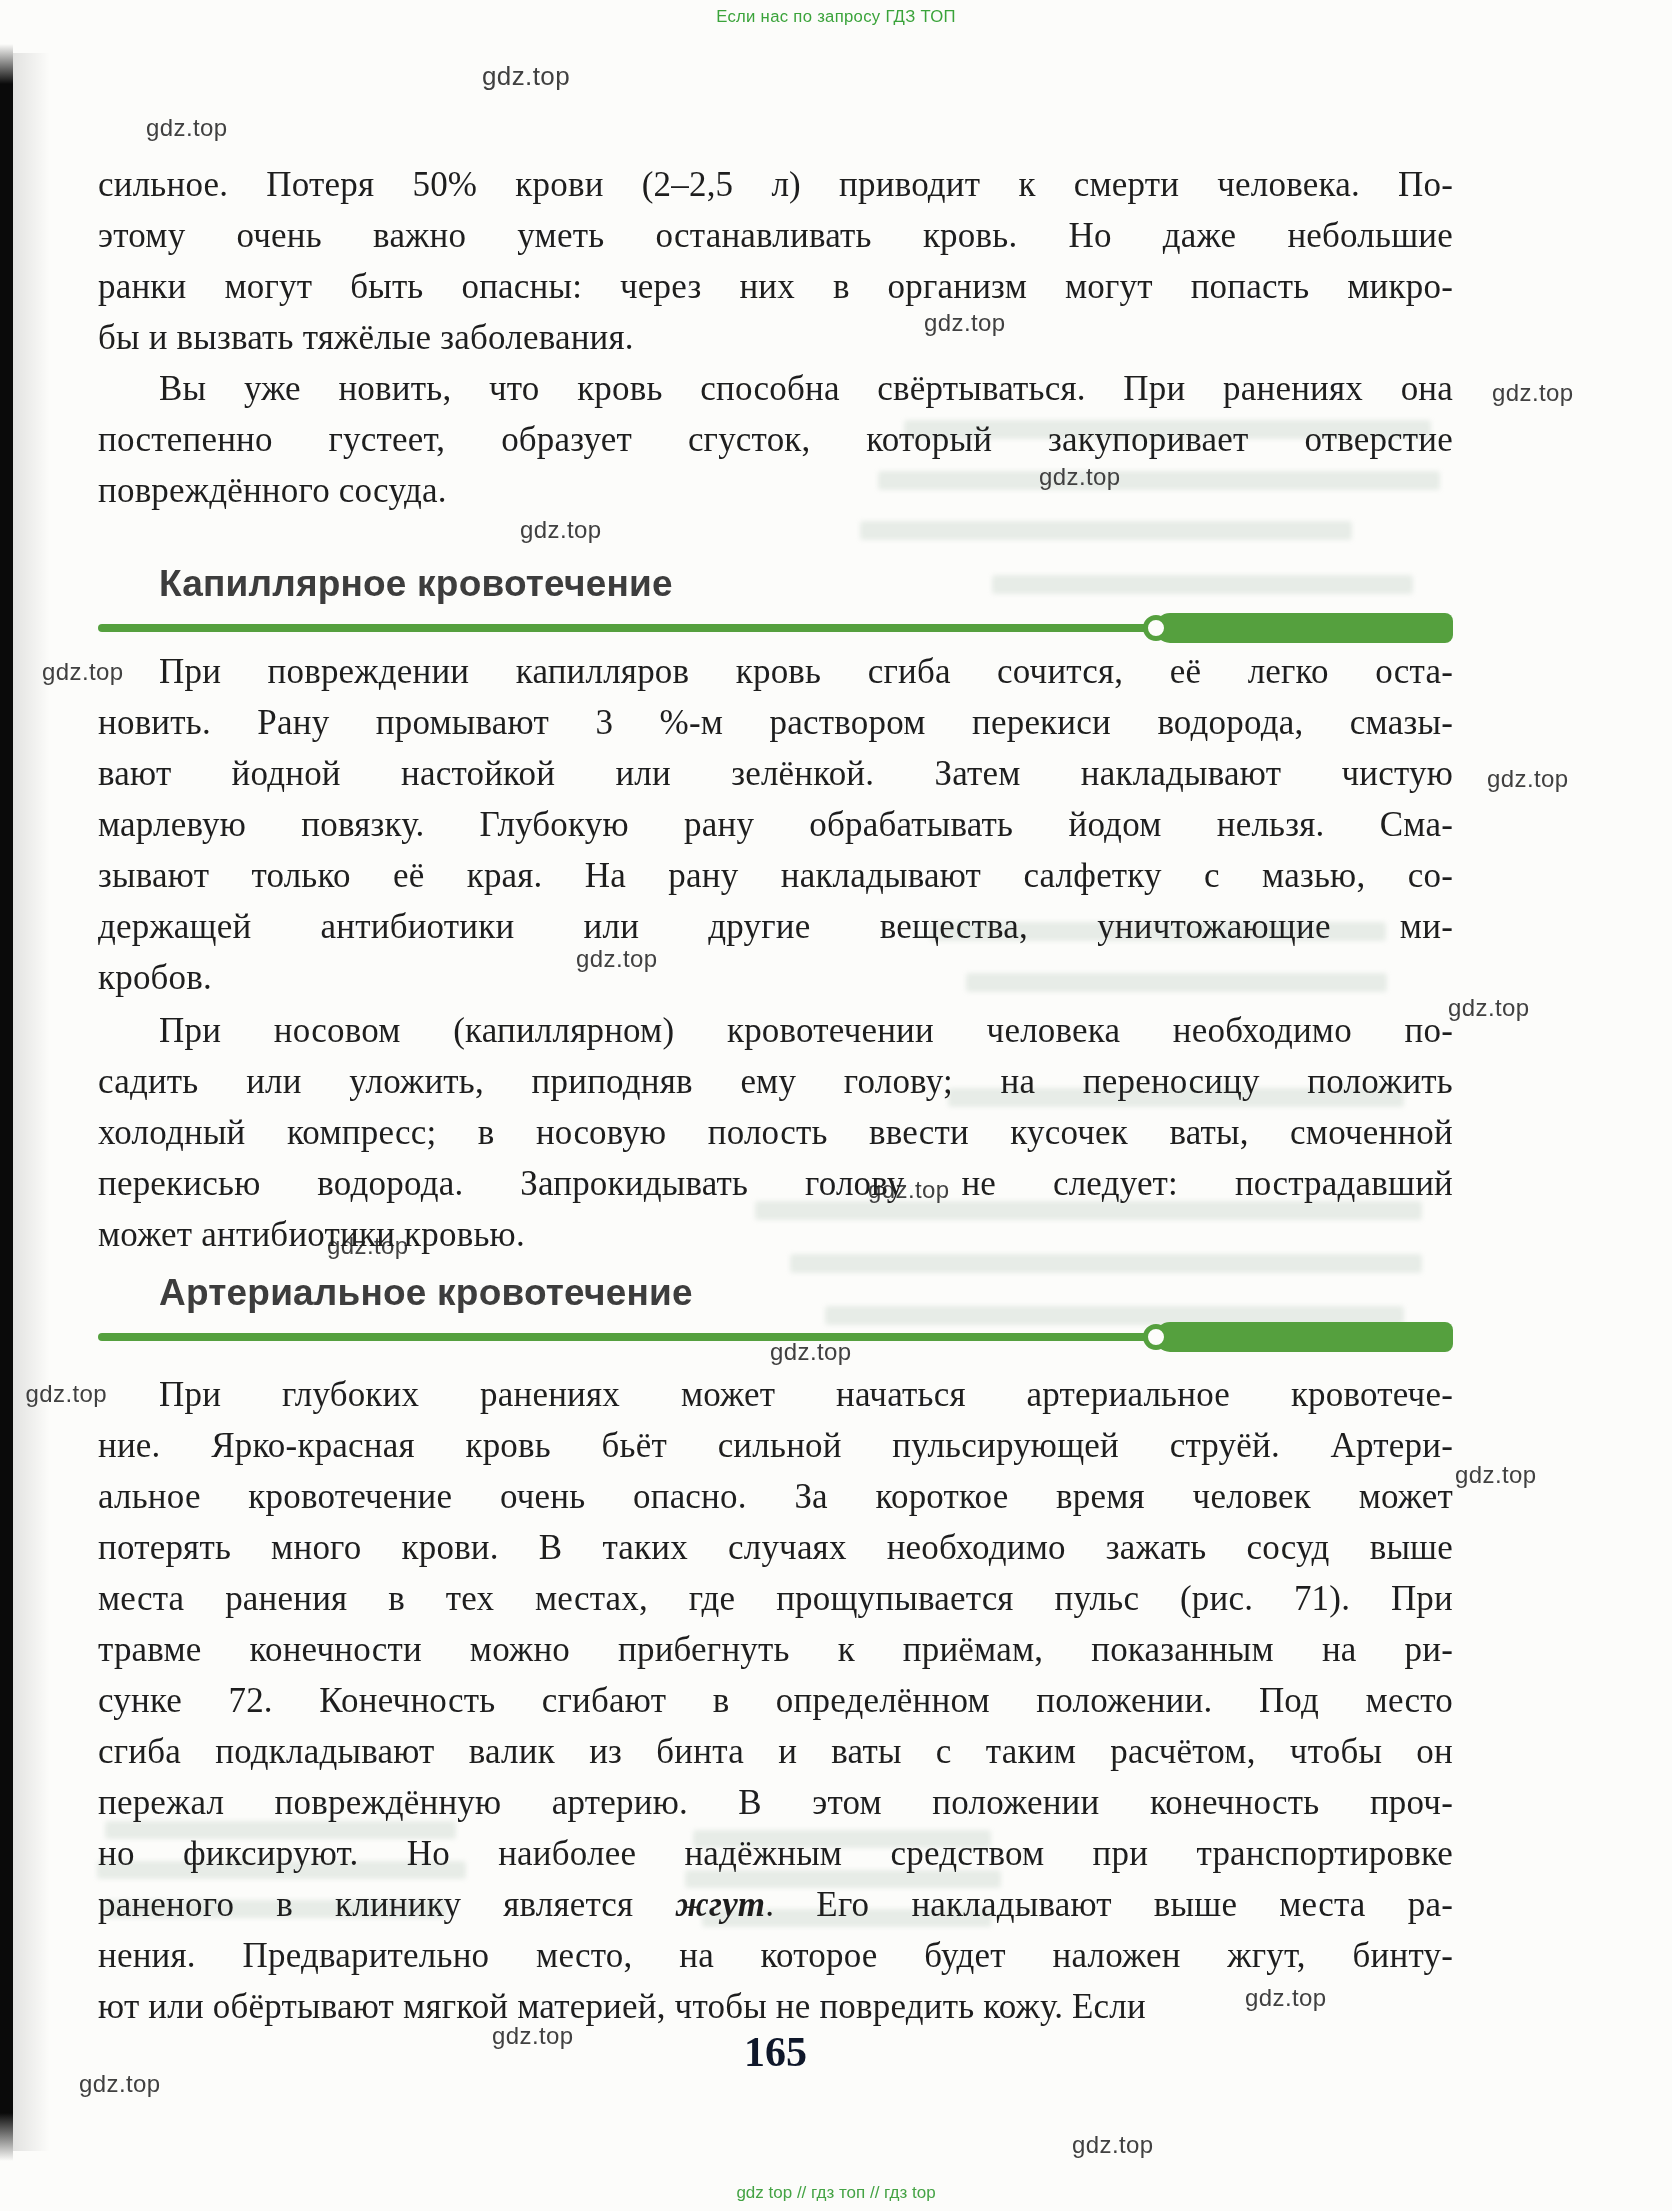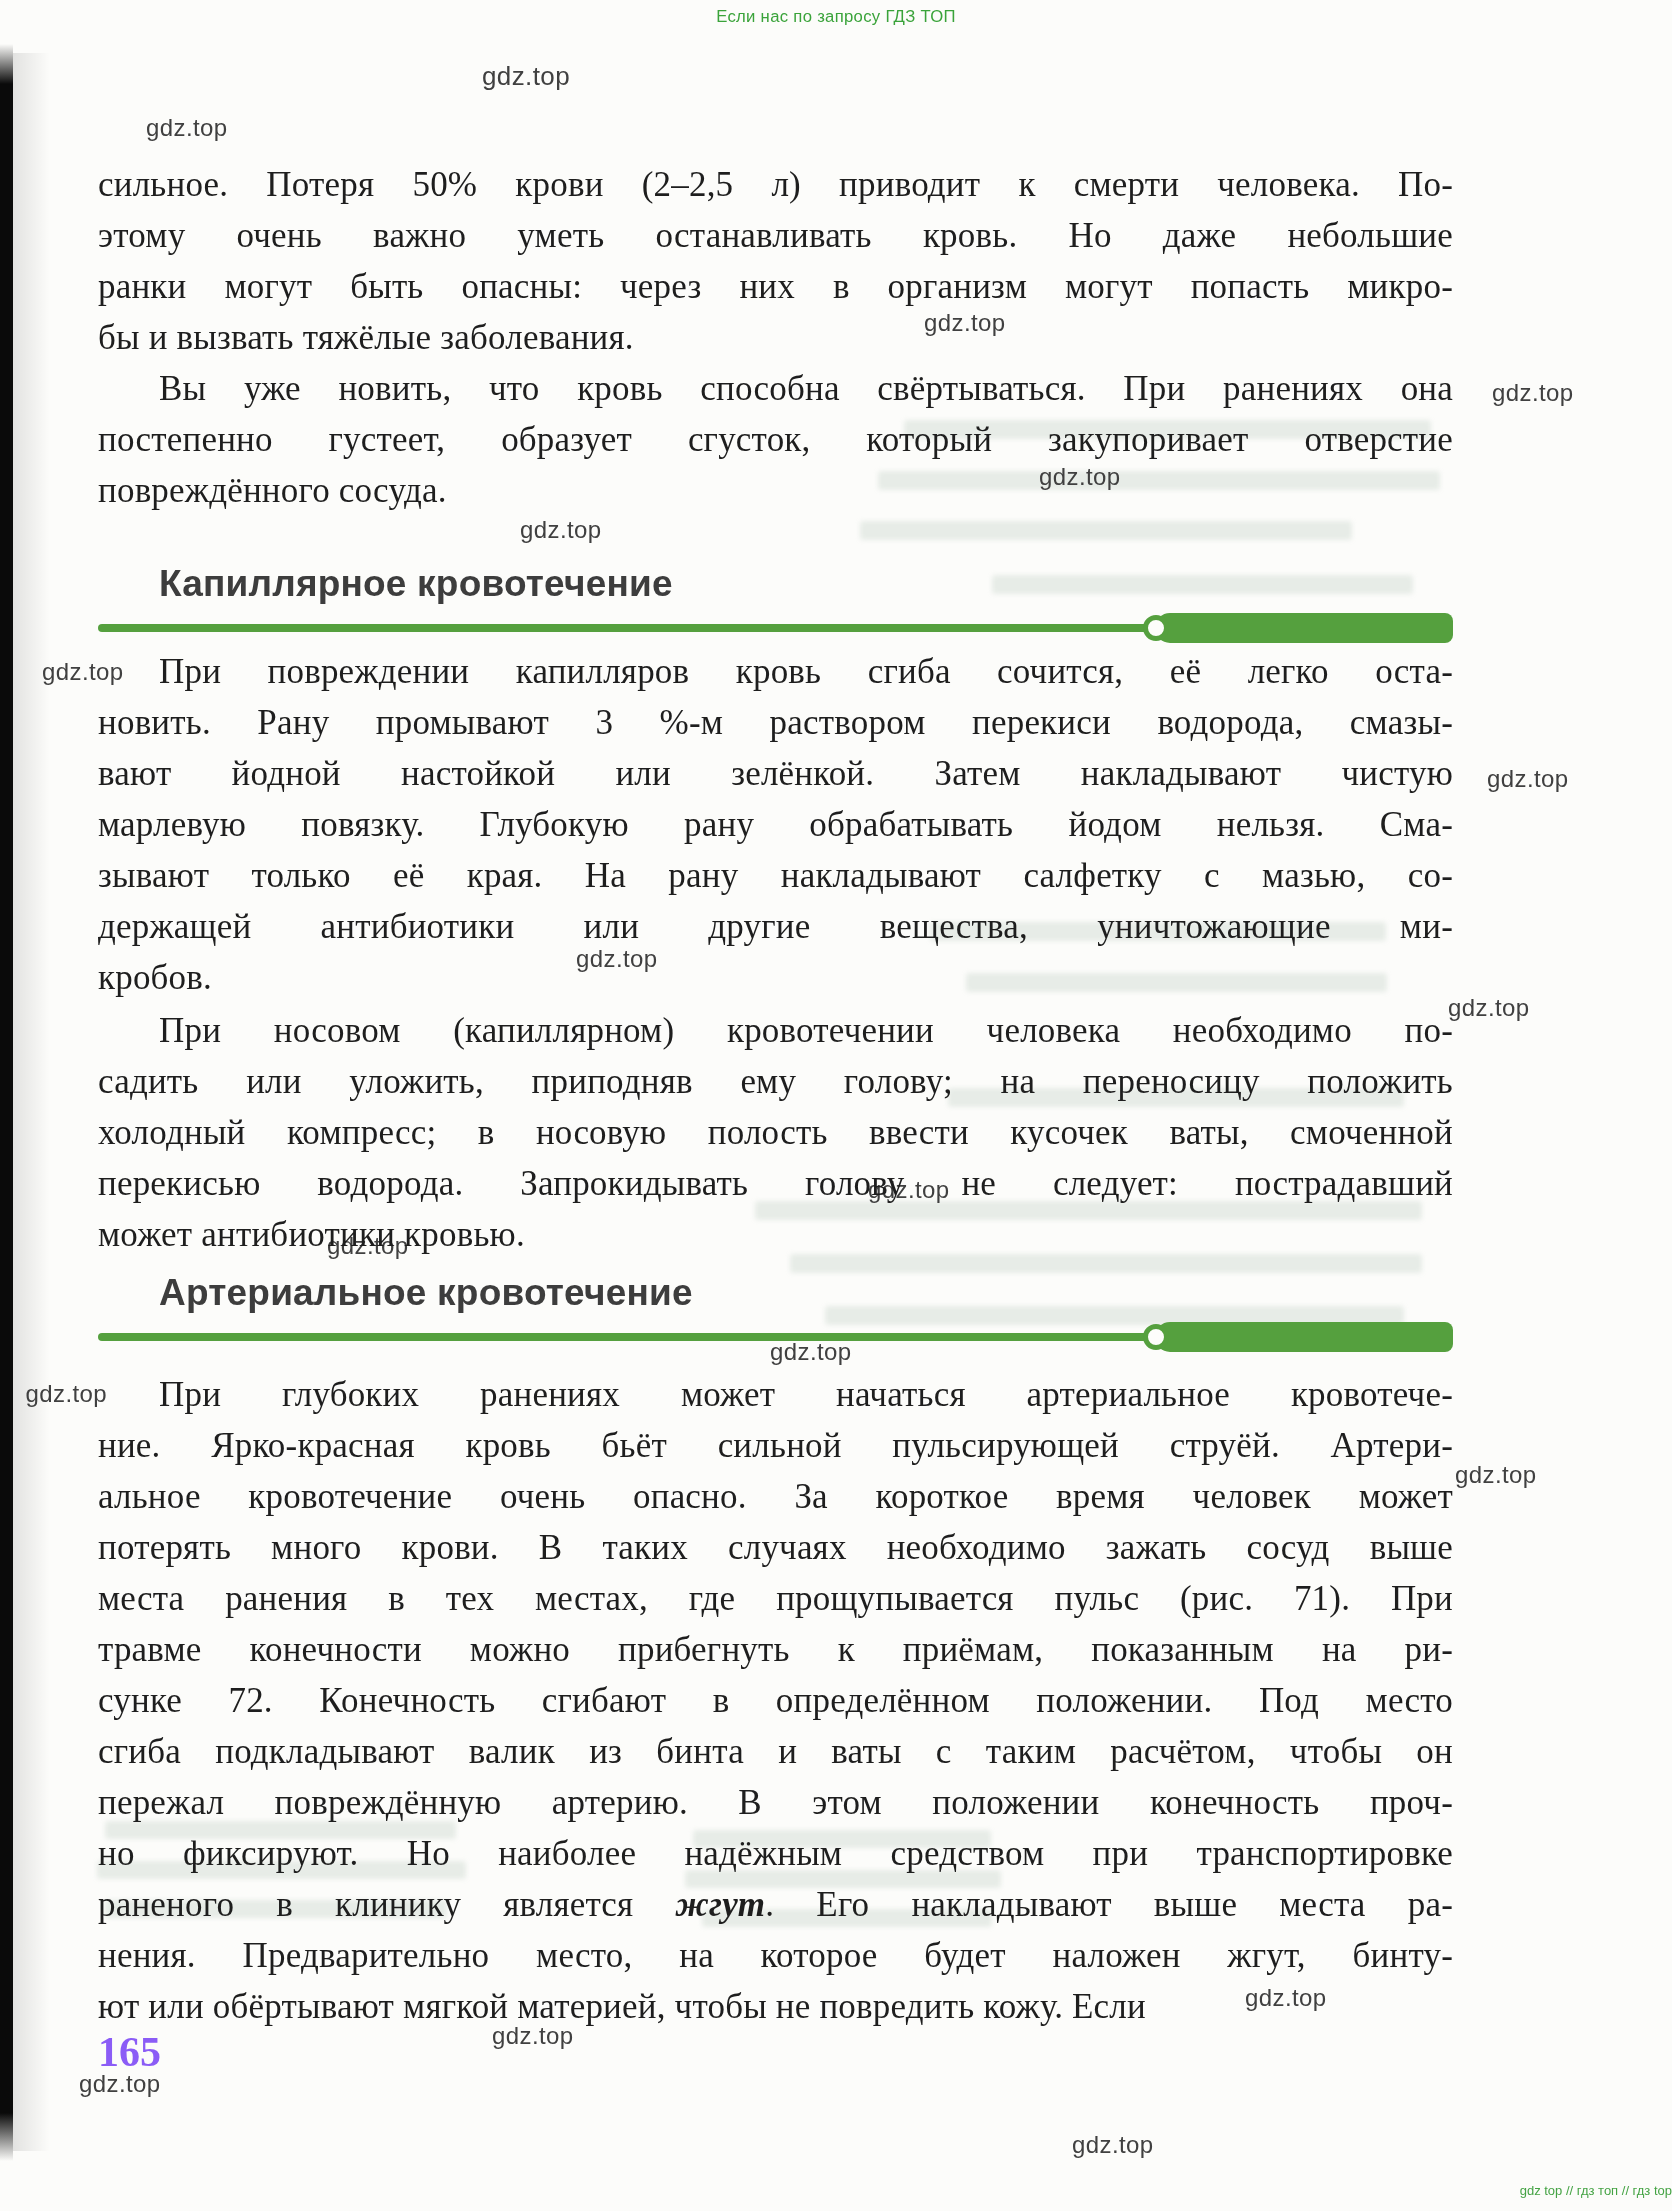--- a/index.html
+++ b/index.html
@@ -17,23 +17,23 @@
   .binding-soft {
     position:absolute; left:13px; top:53px; width:37px; height:2098px;
     background:linear-gradient(90deg, rgba(0,0,0,0.10), rgba(0,0,0,0));
   }
   .top-banner {
     position:absolute; top:7px; left:0; width:100%; text-align:center;
     font-family:"Liberation Sans","DejaVu Sans",sans-serif;
     font-size:16.7px; color:#3aa33a; letter-spacing:0.3px;
   }
   .bottom-banner {
-    position:absolute; top:2183px; left:0; width:100%; text-align:right;
+    position:absolute; top:2183px; left:0; width:100%; text-align:center;
     font-family:"Liberation Sans","DejaVu Sans",sans-serif;
-    font-size:13px; color:#44a344;
+    font-size:17px; color:#44a344;
   }
   .wm {
     position:absolute;
     font-family:"Liberation Sans","DejaVu Sans",sans-serif;
     font-size:24px; color:#404040; letter-spacing:0.4px; white-space:nowrap;
   }
   .para {
     position:absolute; left:98px; width:1355px;
     font-size:35px; line-height:51px; letter-spacing:0.2px;
   }
@@ -56,21 +56,21 @@
     position:absolute; right:0; top:0.9px; width:298px; height:30px;
     background:#55a03e; border-radius:15px 8px 8px 15px;
   }
   .rule-dot {
     position:absolute; right:284px; top:2.6px; width:26px; height:26px;
     box-sizing:border-box; border-radius:50%;
     background:#fdfdfb; border:5.3px solid #55a03e;
   }
   .page-number {
     position:absolute; left:98px; top:2028px; width:1355px;
-    text-align:left; font-weight:bold; font-size:42px; color:#8b5cf6;
+    text-align:center; font-weight:bold; font-size:42px; color:#0f172a;
   }
   .ghost {
     position:absolute; background:rgba(122,158,136,0.16);
     filter:blur(2.6px); border-radius:3.5px;
   }
 </style>
 </head>
 <body>
 
 <div class="page">

